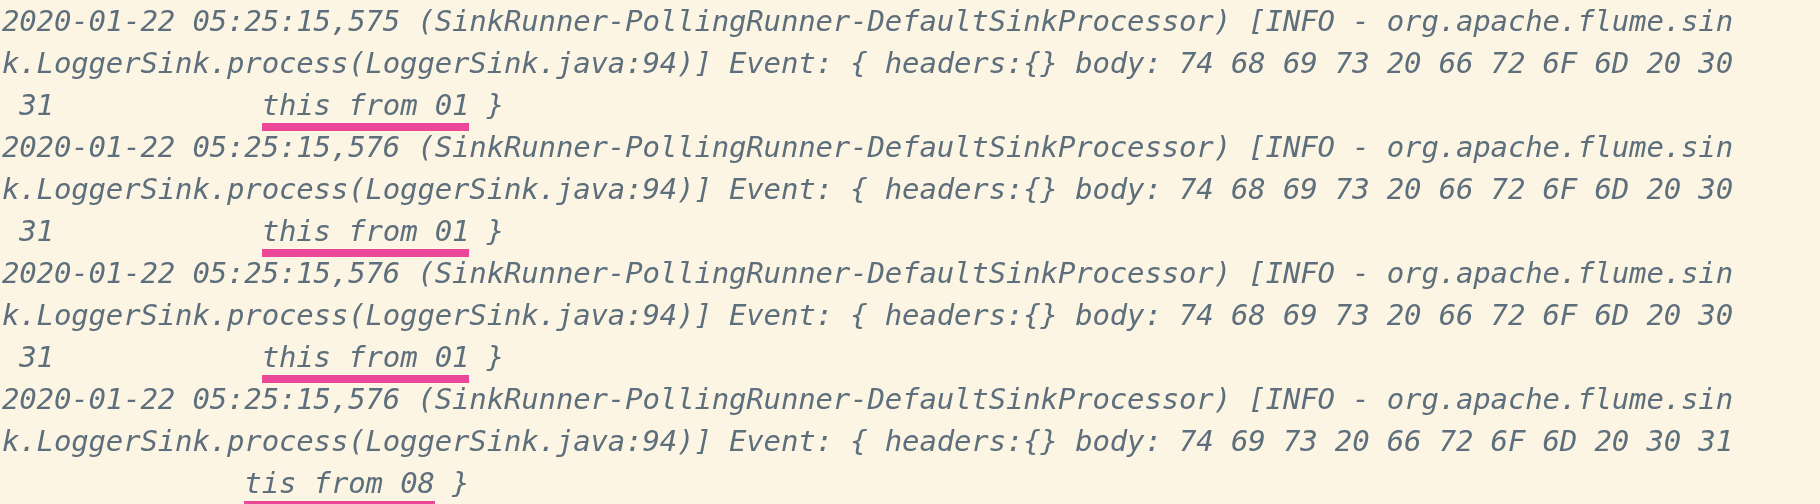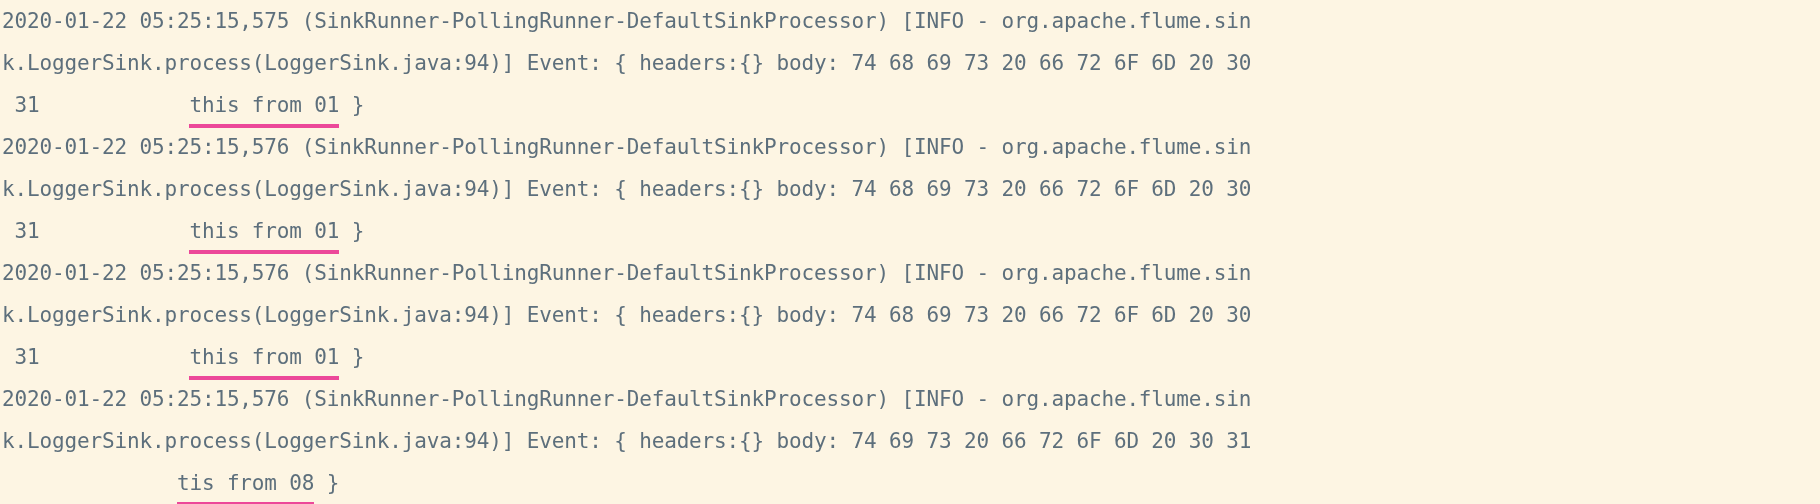--- a/index.html
+++ b/index.html
@@ -20,42 +20,43 @@
     background: #fdf5e3;
     box-sizing: border-box;
     padding: 0;
     position: relative;
   }
   .log-entry {
     display: block;
   }
   .log-line {
     font-family: "DejaVu Sans Mono", "Liberation Mono", monospace;
-    font-size: 21px;
+    font-size: 29px;
     line-height: 42px;
     height: 42px;
     color: #5d6f7c;
     white-space: pre;
     letter-spacing: -0.15px;
     padding-left: 2px;
     box-sizing: border-box;
+    font-style: italic;
   }
   .log-line.continuation {
     
   }
   .log-line.body-line {
     
   }
   .hl {
     position: relative;
     display: inline;
     color: #5d6f7c;
     box-shadow: inset 0 -3px 0 0 transparent;
-    border-bottom: 4px solid #ec4899;
-    padding-bottom: 7px;
+    border-bottom: 8px solid #ec4899;
+    padding-bottom: 1px;
   }
 </style>
 </head>
 <body>
 
 <div id="console">
 
   <div class="log-entry">
     <div class="log-line">2020-01-22 05:25:15,575 (SinkRunner-PollingRunner-DefaultSinkProcessor) [INFO - org.apache.flume.sin</div>
     <div class="log-line continuation">k.LoggerSink.process(LoggerSink.java:94)] Event: { headers:{} body: 74 68 69 73 20 66 72 6F 6D 20 30</div>

